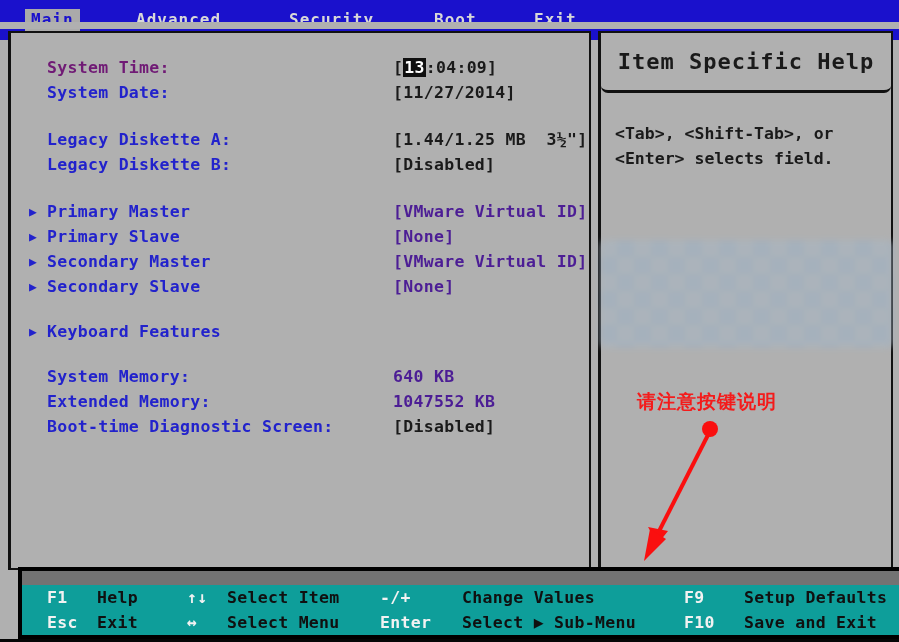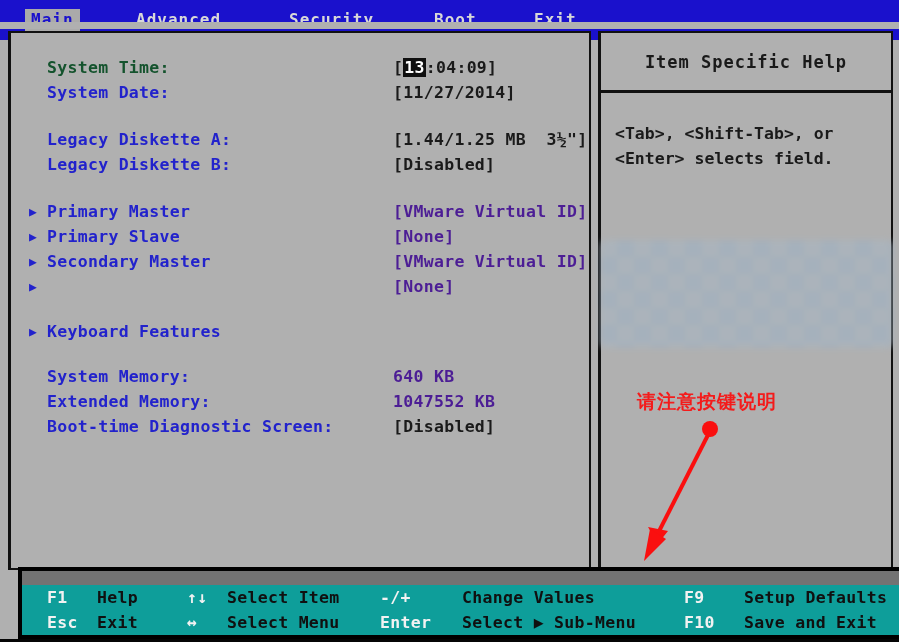--- a/index.html
+++ b/index.html
@@ -66,24 +66,25 @@
     border: 2px solid #111;
     border-left-width: 3px;
     box-sizing: border-box;
   }
   #help-title {
     height: 57px;
     border-bottom: 3px solid #111;
     display: flex;
     align-items: center;
     justify-content: center;
-    font-size: 17px;
+    font-size: 22px;
     font-weight: bold;
     letter-spacing: 1px;
     color: #1a1a1a;
+    border-radius: 7px;
   }
   #help-body {
     padding: 28px 14px 0 14px;
     font-size: 16.5px;
     font-weight: bold;
     line-height: 25px;
     color: #1a1a1a;
     letter-spacing: 0px;
   }
 
@@ -100,21 +101,21 @@
     font-size: 16.5px;
     font-weight: bold;
     letter-spacing: 0.3px;
   }
   .row .label {
     position: absolute;
     left: 36px;
     color: #2222cc;
     white-space: pre;
   }
-  .row.selected .label { color: #14532d; }
+  .row.selected .label { color: #701a75; }
   .row .arrow {
     position: absolute;
     left: 18px;
     color: #2222cc;
     font-size: 13px;
     line-height: 25px;
   }
   .row .value {
     position: absolute;
     left: 382px;
@@ -244,20 +245,21 @@
           <span class="label">Primary Slave</span>
           <span class="value blue">[None]</span>
         </div>
         <div class="row">
           <span class="arrow">▶</span>
           <span class="label">Secondary Master</span>
           <span class="value blue">[VMware Virtual ID]</span>
         </div>
         <div class="row">
           <span class="arrow">▶</span>
+          <span class="label">Secondary Slave</span>
           <span class="value blue">[None]</span>
         </div>
         <div class="spacer small"></div>
         <div class="row">
           <span class="arrow">▶</span>
           <span class="label">Keyboard Features</span>
           <span class="value blue"></span>
         </div>
         <div class="spacer small"></div>
         <div class="row">

